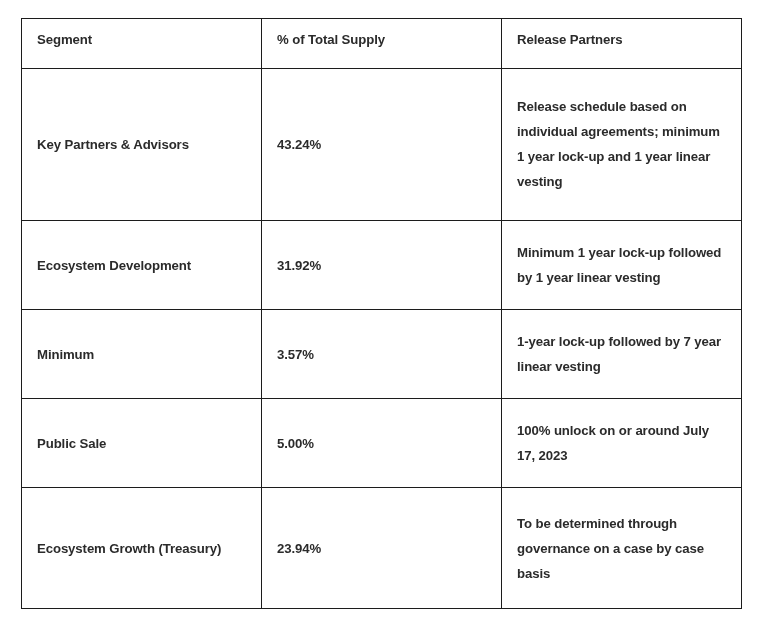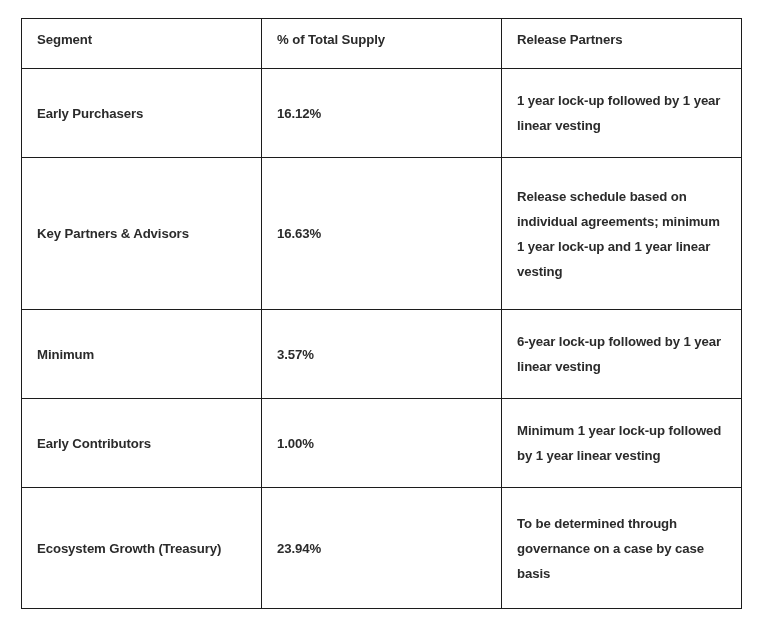--- a/index.html
+++ b/index.html
@@ -75,39 +75,39 @@
       <col class="c-schedule">
     </colgroup>
     <thead>
       <tr>
         <th class="head-segment">Segment</th>
         <th class="head-percent">% of Total Supply</th>
         <th class="head-schedule">Release Partners</th>
       </tr>
     </thead>
     <tbody>
-      <tr class="row-h-1">
-        <td class="cell-segment">Early Purchasers</td>
-        <td class="cell-percent">16.12%</td>
-        <td class="cell-schedule">1 year lock-up followed by 1 year linear vesting</td>
-      </tr>
       <tr class="row-h-2">
         <td class="cell-segment">Key Partners &amp; Advisors</td>
-        <td class="cell-percent">16.63%</td>
+        <td class="cell-percent">43.24%</td>
         <td class="cell-schedule">Release schedule based on individual agreements; minimum 1 year lock-up and 1 year linear vesting</td>
+      </tr>
+      <tr class="row-h-3">
+        <td class="cell-segment">Ecosystem Development</td>
+        <td class="cell-percent">31.92%</td>
+        <td class="cell-schedule">Minimum 1 year lock-up followed by 1 year linear vesting</td>
       </tr>
       <tr class="row-h-4">
         <td class="cell-segment">Minimum</td>
         <td class="cell-percent">3.57%</td>
-        <td class="cell-schedule">6-year lock-up followed by 1 year linear vesting</td>
+        <td class="cell-schedule">1-year lock-up followed by 7 year linear vesting</td>
       </tr>
-      <tr class="row-h-5">
-        <td class="cell-segment">Early Contributors</td>
-        <td class="cell-percent">1.00%</td>
-        <td class="cell-schedule">Minimum 1 year lock-up followed by 1 year linear vesting</td>
+      <tr class="row-h-6">
+        <td class="cell-segment">Public Sale</td>
+        <td class="cell-percent">5.00%</td>
+        <td class="cell-schedule">100% unlock on or around July 17, 2023</td>
       </tr>
       <tr class="row-h-7">
         <td class="cell-segment">Ecosystem Growth (Treasury)</td>
         <td class="cell-percent">23.94%</td>
         <td class="cell-schedule">To be determined through governance on a case by case basis</td>
       </tr>
     </tbody>
   </table>
 </div>
 

